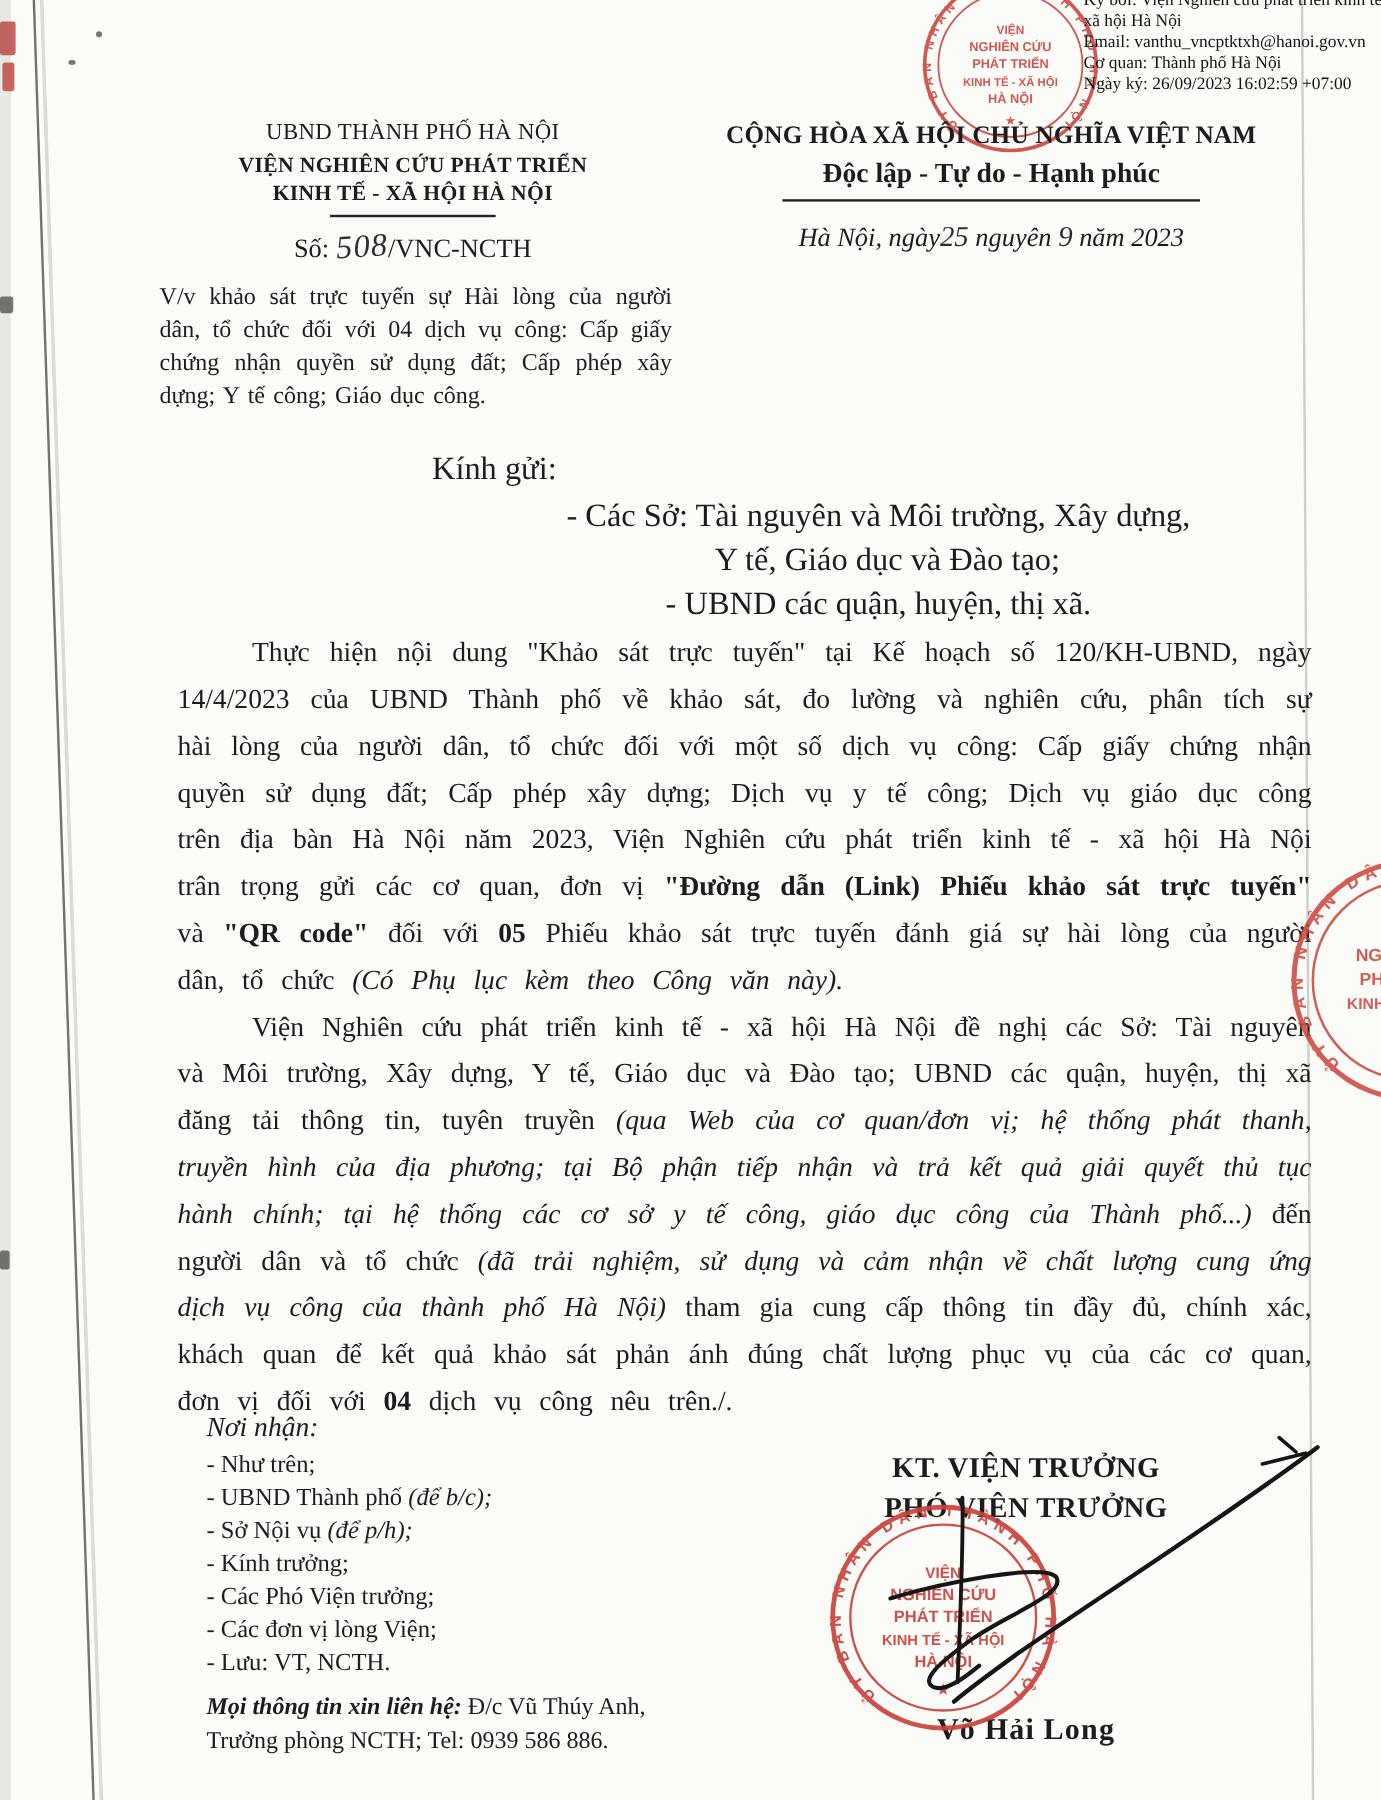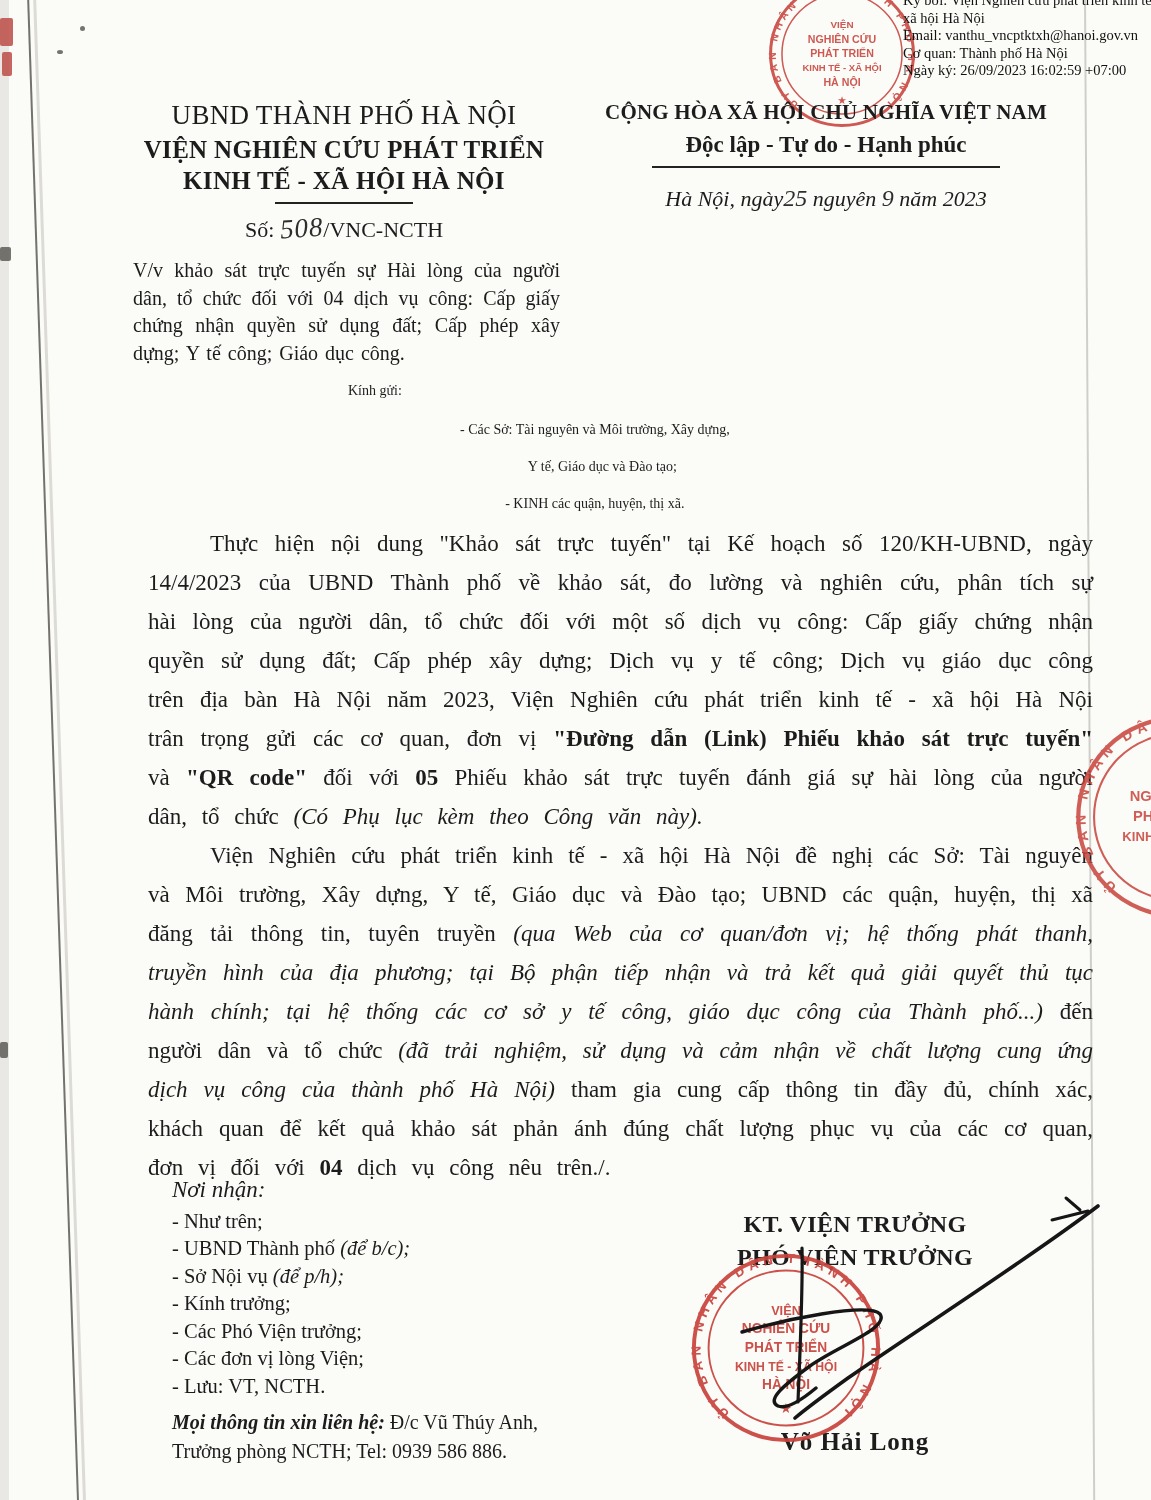--- a/index.html
+++ b/index.html
@@ -6,35 +6,35 @@
   body{width:1151px;height:1500px;overflow:hidden;position:relative;
        background:#fbfbf8;font-family:"Liberation Serif","DejaVu Serif",serif;color:#1c1c1c;}
   .abs{position:absolute;}
   .center{text-align:center;}
   .b{font-weight:bold;text-align:center;}
   .i{font-style:italic;}
   
   .digisig{left:903px;top:-8px;font-size:14.5px;line-height:17.5px;white-space:nowrap;color:#111;}
   
   .hdr-left{left:118px;top:100px;width:452px;}
-  .hdr-left .l1{font-size:27px;letter-spacing:.3px;}
-  .hdr-left .l2{font-size:25px;font-weight:bold;margin-top:5px;letter-spacing:.3px;}
+  .hdr-left .l1{font-size:19px;letter-spacing:.3px;}
+  .hdr-left .l2{font-size:18px;font-weight:bold;margin-top:5px;letter-spacing:.3px;}
   .rule-left{width:138px;height:2px;background:#222;margin:7px auto 0 auto;}
   .so-line{margin-top:9px;font-size:22px;}
   .hand{font-style:italic;color:#2e2e2e;}
   .hand-508{font-size:27px;letter-spacing:1px;display:inline-block;transform:rotate(-4deg);}
   .subject{margin:13px 10px 0 15px;text-align:justify;font-size:20px;line-height:27.5px;word-spacing:2px;}
   .hdr-right{left:565px;top:100px;width:522px;}
   .hdr-right .n1{font-size:21px;font-weight:bold;letter-spacing:.2px;}
   .hdr-right .n2{font-size:23px;font-weight:bold;margin-top:7px;}
   .rule-right{width:348px;height:2px;background:#222;margin:8px auto 0 auto;}
   .date-line{margin-top:17px;font-style:italic;font-size:22px;}
   .hand-num{font-size:24px;}
   
-  .kinhgui{left:348px;top:372px;font-size:14px;line-height:37px;}
+  .kinhgui{left:360px;top:372px;font-size:27px;line-height:37px;}
   .kg-lines{margin-left:112px;margin-top:2px;text-align:center;}
   .kg-indent{margin-left:15px;}
   
   .bodytext{left:148px;top:524px;width:945px;}
   .bodytext p{margin:0;font-size:23px;line-height:39px;text-align:justify;
               text-indent:62px;word-spacing:9px;}
   
   .noinhan{left:172px;top:1176px;font-size:20.5px;line-height:27.5px;}
   .noinhan .lbl{font-weight:normal;font-style:italic;font-size:23px;margin-bottom:4px;}
   .contact{left:172px;top:1408px;font-size:20px;line-height:29px;}
@@ -118,21 +118,21 @@
     <span class="hand hand-num">9</span>
     <span>năm 2023</span>
   </div>
 </div>
 
 <div class="abs kinhgui">
   <span>Kính gửi:</span>
   <div class="kg-lines">
     <div>- Các Sở: Tài nguyên và Môi trường, Xây dựng,</div>
     <div class="kg-indent">Y tế, Giáo dục và Đào tạo;</div>
-    <div>- KINH các quận, huyện, thị xã.</div>
+    <div>- UBND các quận, huyện, thị xã.</div>
   </div>
 </div>
 
 <div class="abs bodytext">
   <p><span>Thực hiện nội dung "Khảo sát trực tuyến" tại Kế hoạch số 120/KH-UBND, ngày 14/4/2023 của UBND Thành phố về khảo sát, đo lường và nghiên cứu, phân tích sự hài lòng của người dân, tổ chức đối với một số dịch vụ công: Cấp giấy chứng nhận quyền sử dụng đất; Cấp phép xây dựng; Dịch vụ y tế công; Dịch vụ giáo dục công trên địa bàn Hà Nội năm 2023, Viện Nghiên cứu phát triển kinh tế - xã hội Hà Nội trân trọng gửi các cơ quan, đơn vị </span><span class="b">"Đường dẫn (Link) Phiếu khảo sát trực tuyến"</span><span> và </span><span class="b">"QR code"</span><span> đối với </span><span class="b">05</span><span> Phiếu khảo sát trực tuyến đánh giá sự hài lòng của người dân, tổ chức </span><span class="i">(Có Phụ lục kèm theo Công văn này).</span></p>
   <p><span>Viện Nghiên cứu phát triển kinh tế - xã hội Hà Nội đề nghị các Sở: Tài nguyên và Môi trường, Xây dựng, Y tế, Giáo dục và Đào tạo; UBND các quận, huyện, thị xã đăng tải thông tin, tuyên truyền </span><span class="i">(qua Web của cơ quan/đơn vị; hệ thống phát thanh, truyền hình của địa phương; tại Bộ phận tiếp nhận và trả kết quả giải quyết thủ tục hành chính; tại hệ thống các cơ sở y tế công, giáo dục công của Thành phố...)</span><span> đến người dân và tổ chức </span><span class="i">(đã trải nghiệm, sử dụng và cảm nhận về chất lượng cung ứng dịch vụ công của thành phố Hà Nội)</span><span> tham gia cung cấp thông tin đầy đủ, chính xác, khách quan để kết quả khảo sát phản ánh đúng chất lượng phục vụ của các cơ quan, đơn vị đối với </span><span class="b">04</span><span> dịch vụ công nêu trên./.</span></p>
 </div>
 
 <div class="abs noinhan">
   <div class="lbl">Nơi nhận:</div>

